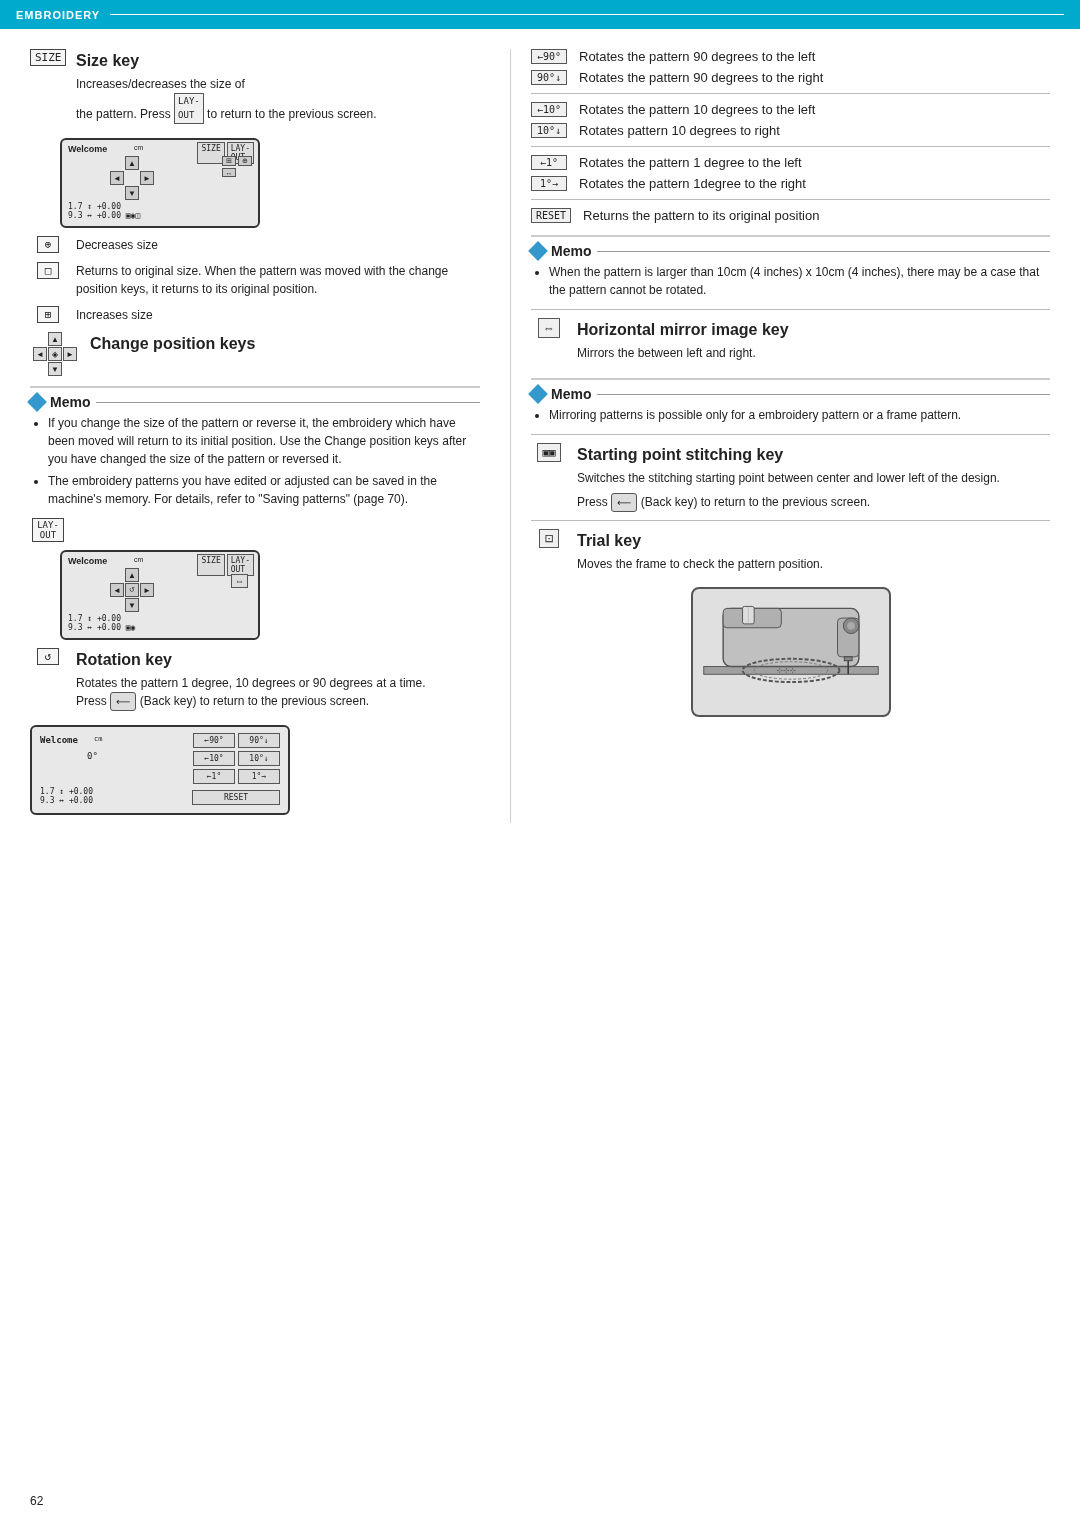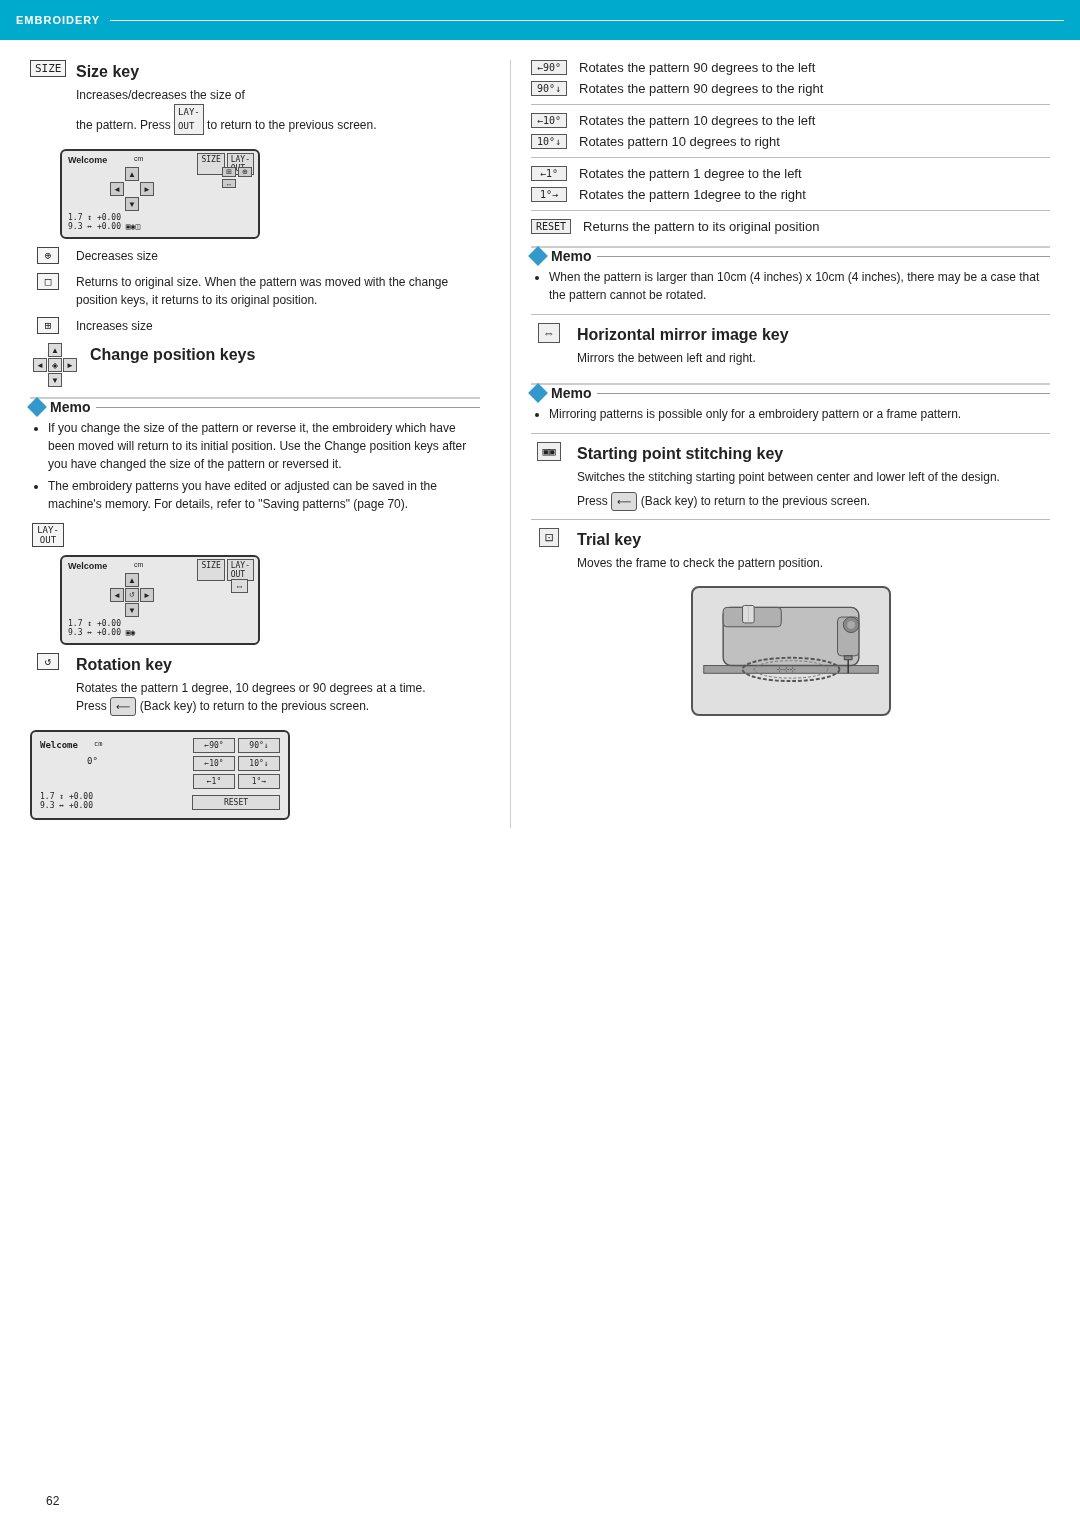--- a/index.html
+++ b/index.html
@@ -7,21 +7,21 @@
       width: 1080px;
       min-height: 1528px;
       background: #fff;
       font-family: Arial, sans-serif;
       font-size: 13px;
       color: #222;
       position: relative;
     }
     .top-bar {
       background: #00aacc;
-      height: 40px;
+      height: 29px;
       display: flex;
       align-items: center;
       padding: 0 16px;
     }
     .top-bar-label {
       color: #fff;
       font-size: 11px;
       font-weight: bold;
       letter-spacing: 1px;
     }
@@ -111,20 +111,21 @@
       border: 1px solid #555;
       padding: 1px 3px;
       font-size: 9px;
       font-family: monospace;
       background: #f0f0f0;
       display: inline-block;
     }
     .memo-section {
       border-top: 2px solid #ccc;
       margin: 10px 0;
+      padding-top: 6px;
     }
     .memo-title {
       display: flex;
       align-items: center;
       gap: 6px;
       font-size: 14px;
       font-weight: bold;
       margin-bottom: 4px;
     }
     .memo-diamond {
@@ -183,21 +184,21 @@
       font-size: 10px;
       font-family: monospace;
       background: #f0f0f0;
       min-width: 36px;
       text-align: center;
       display: inline-block;
     }
     .page-number {
       position: absolute;
       bottom: 20px;
-      left: 46px;
+      left: 30px;
       font-size: 12px;
     }
     .rotation-screen {
       border: 2px solid #333;
       border-radius: 6px;
       background: #e8e8e8;
       width: 260px;
       height: 90px;
       margin: 8px 0 8px 0;
       position: relative;

